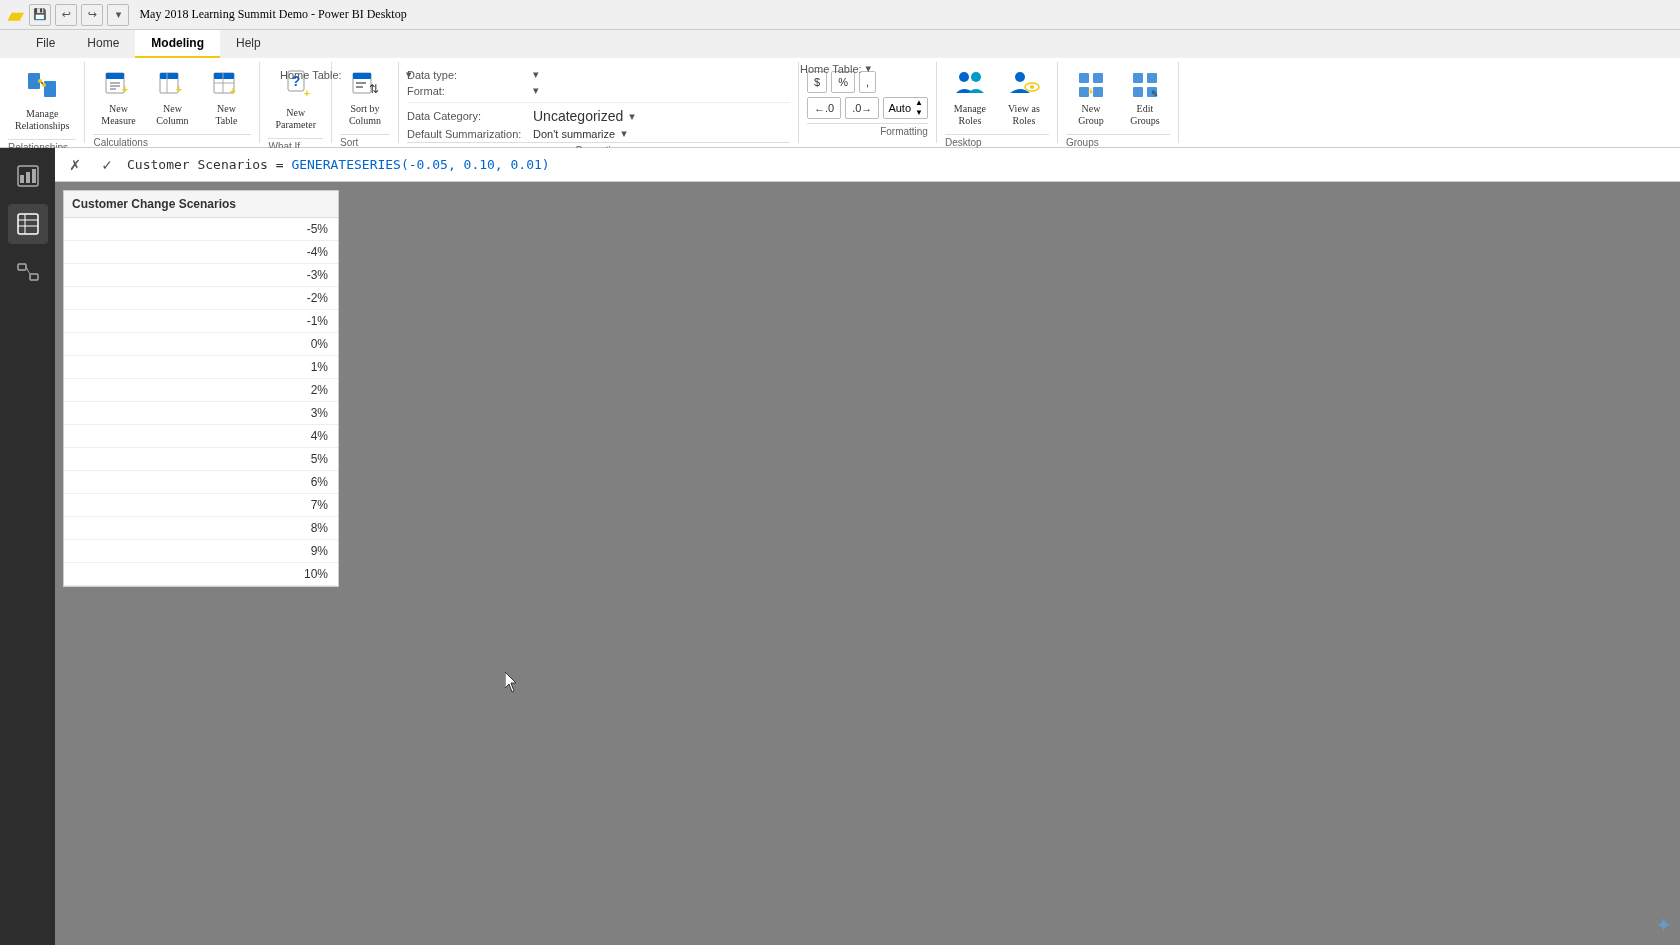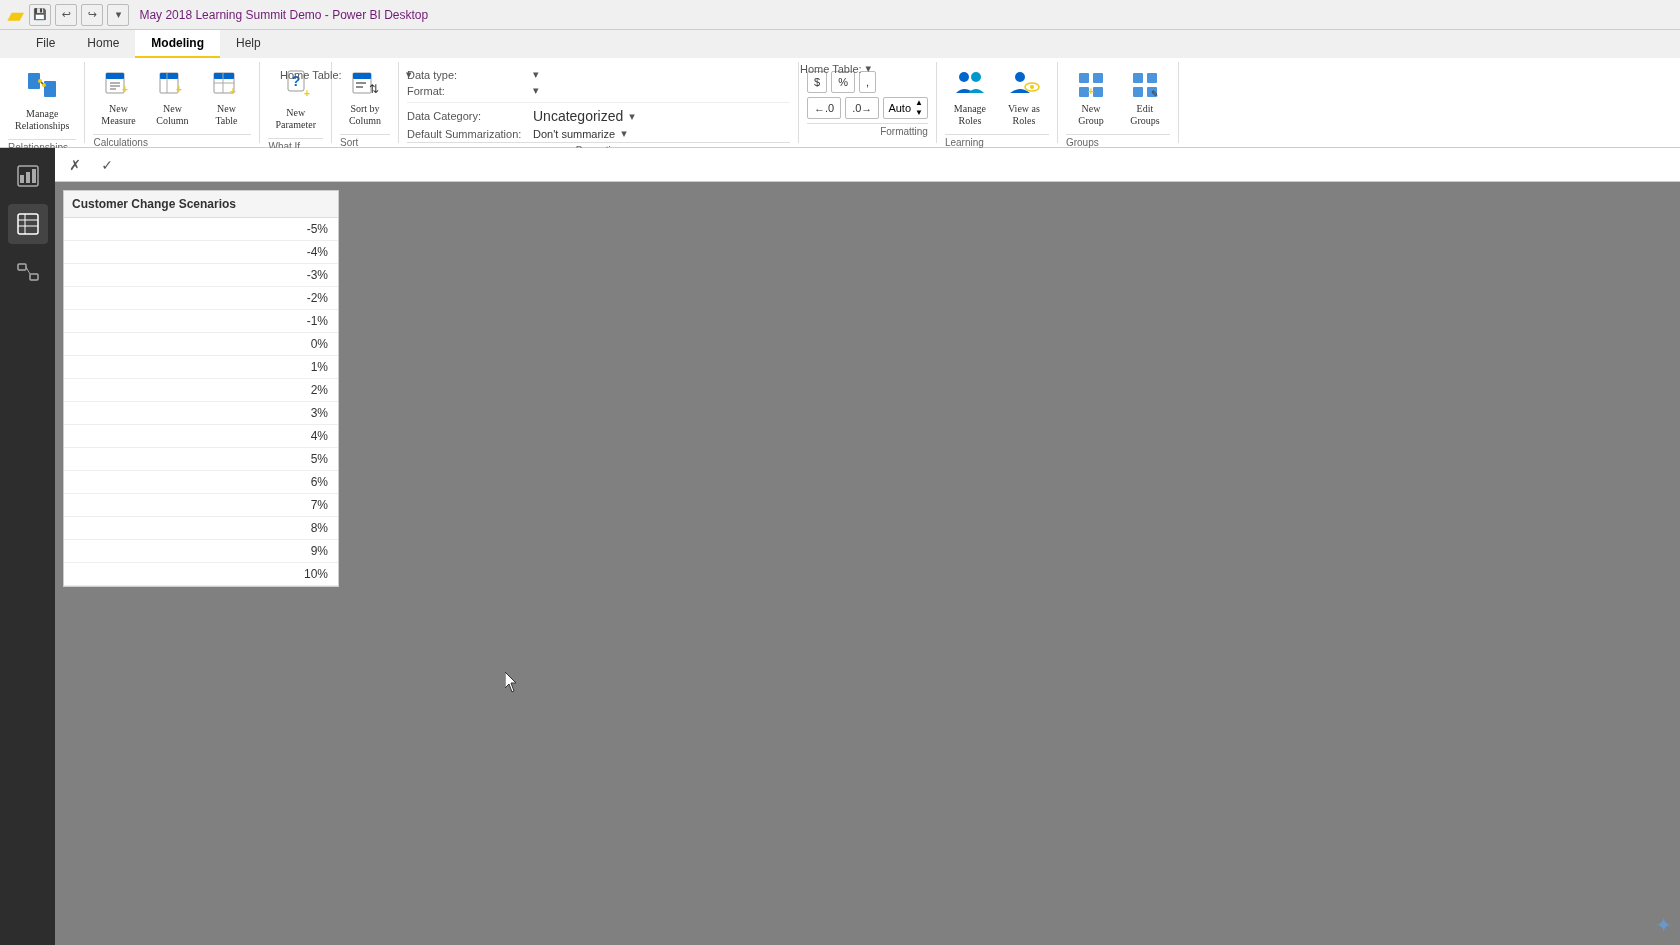--- a/index.html
+++ b/index.html
@@ -231,21 +231,21 @@
 <body>
 
 <div id="title-bar">
   <span style="color:#f2c811;font-size:20px;font-weight:bold;">▰</span>
   <div class="qs-buttons">
     <button class="qs-btn" title="Save">💾</button>
     <button class="qs-btn" title="Undo">↩</button>
     <button class="qs-btn" title="Redo">↪</button>
     <button class="qs-btn">▾</button>
   </div>
-  <span style="font-size:12px;color:#701a75;margin-left:4px;">May 2018 Learning Summit Demo - Power BI Desktop</span>
+  <span style="font-size:12px;color:#000000;margin-left:4px;font-family:Liberation Serif, serif;">May 2018 Learning Summit Demo - Power BI Desktop</span>
 </div>
 
 <div id="menu-bar">
   <div class="menu-tab">File</div>
   <div class="menu-tab">Home</div>
   <div class="menu-tab active">Modeling</div>
   <div class="menu-tab">Help</div>
 </div>
 
 <div id="ribbon">
@@ -413,21 +413,21 @@
           <svg width="32" height="28" viewBox="0 0 32 28">
             <circle cx="12" cy="8" r="5" fill="#0066cc"></circle>
             <path d="M2 24 Q12 16 22 24" fill="#0066cc"></path>
             <ellipse cx="24" cy="18" rx="7" ry="4" fill="none" stroke="#f2c811" stroke-width="1.5"></ellipse>
             <circle cx="24" cy="18" r="2" fill="#f2c811"></circle>
           </svg>
         </span>
         <span class="label">View as<br>Roles</span>
       </button>
     </div>
-    <div class="ribbon-group-label">Learning</div>
+    <div class="ribbon-group-label">Desktop</div>
   </div>
 
   <div class="ribbon-group">
     <div class="ribbon-items">
       <button class="ribbon-btn">
         <span class="icon">
           <svg width="28" height="28" viewBox="0 0 28 28">
             <rect x="2" y="4" width="10" height="10" rx="1" fill="#0066cc" opacity="0.7"></rect>
             <rect x="16" y="4" width="10" height="10" rx="1" fill="#0066cc" opacity="0.7"></rect>
             <rect x="2" y="18" width="10" height="10" rx="1" fill="#0066cc" opacity="0.7"></rect>
@@ -482,20 +482,25 @@
       <rect x="1" y="3" width="8" height="6" rx="1" fill="none" stroke="#aaa" stroke-width="1.5"></rect>
       <rect x="13" y="13" width="8" height="6" rx="1" fill="none" stroke="#aaa" stroke-width="1.5"></rect>
       <line x1="9" y1="6" x2="13" y2="13" stroke="#aaa" stroke-width="1"></line>
     </svg>
   </div>
 </div>
 
 <div id="formula-bar">
   <div class="formula-cancel">✗</div>
   <div class="formula-confirm">✓</div>
+  <div class="formula-text">
+    <span>Customer Scenarios</span>
+    <span> = </span>
+    <span class="formula-blue">GENERATESERIES(-0.05, 0.10, 0.01)</span>
+  </div>
 </div>
 
 <div id="main">
 
   <div id="data-table">
     <div class="table-header">Customer Change Scenarios</div>
     <div class="table-cell">-5%</div>
     <div class="table-cell">-4%</div>
     <div class="table-cell">-3%</div>
     <div class="table-cell">-2%</div>

